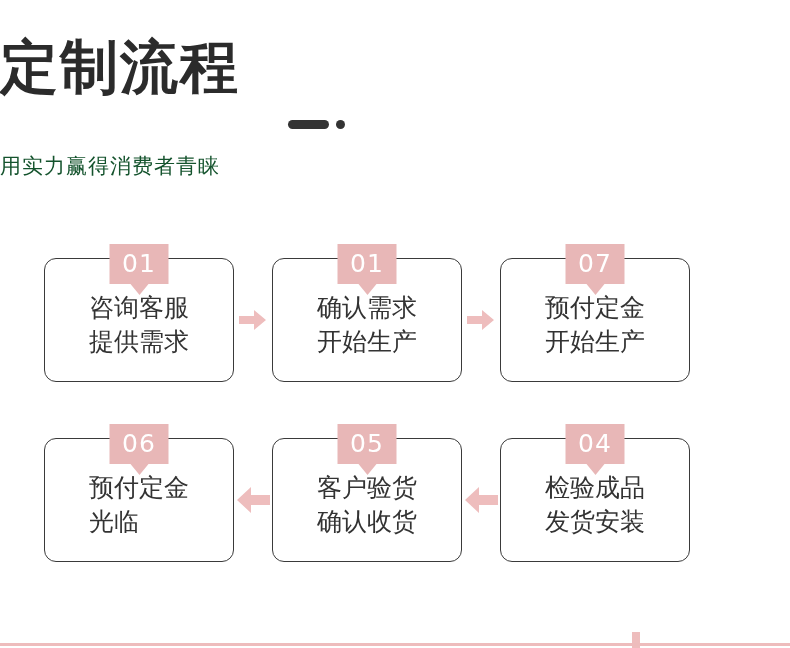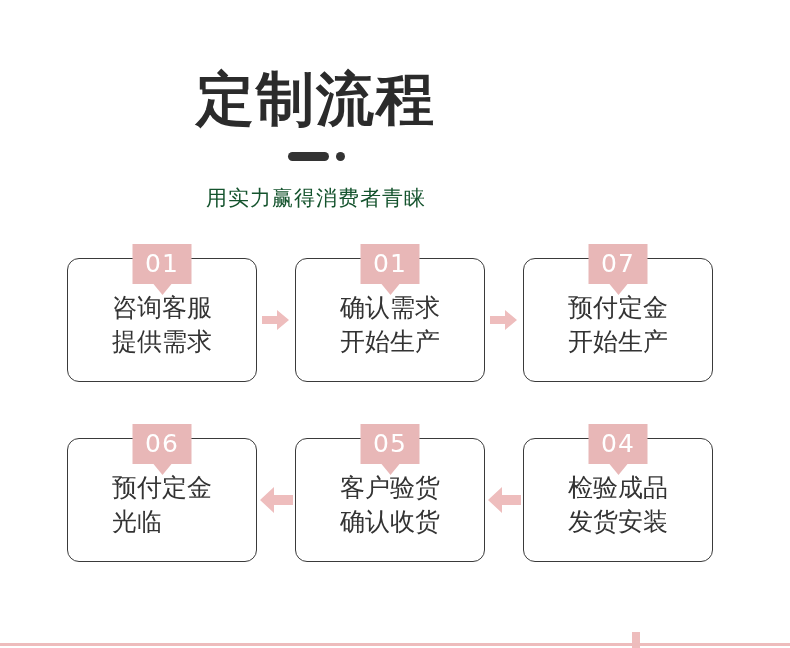--- a/index.html
+++ b/index.html
@@ -12,22 +12,21 @@
     background: #ffffff;
     font-family: "Liberation Sans", "DejaVu Sans", sans-serif;
     overflow: hidden;
     position: relative;
   }
 
   
   .header {
     width: 632px;
     padding-top: 38px;
-    text-align: center;
-    margin-top: 32px;
+    text-align: left;
   }
   .page-title {
     font-size: 58px;
     line-height: 1;
     font-weight: 700;
     color: #2b2b2b;
     letter-spacing: 2px;
     margin: 0;
     font-family: "DejaVu Sans", "Liberation Sans", sans-serif;
   }
@@ -63,21 +62,21 @@
   .flow {
     position: absolute;
     left: 0;
     top: 240px;
     width: 790px;
   }
   .flow-row {
     display: flex;
     align-items: center;
     justify-content: flex-start;
-    padding-left: 67px;
+    padding-left: 44px;
     height: 160px;
   }
   .flow-row.row-2 {
     margin-top: 20px;
   }
 
   .step {
     position: relative;
     width: 190px;
     height: 124px;

